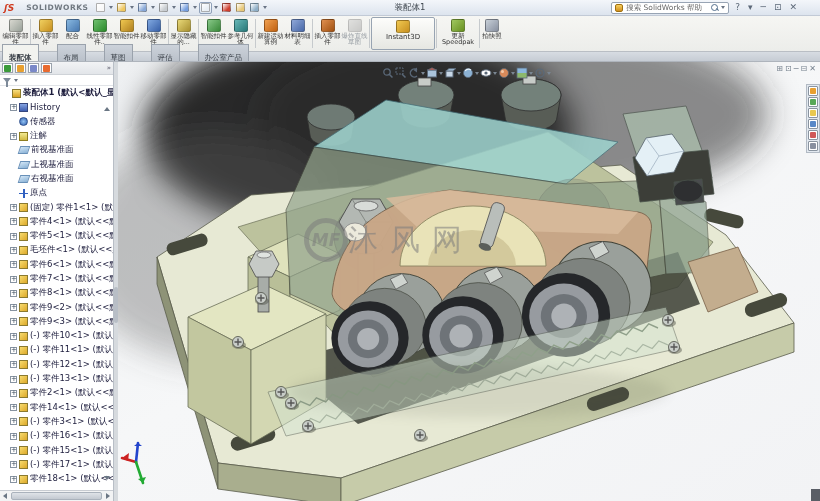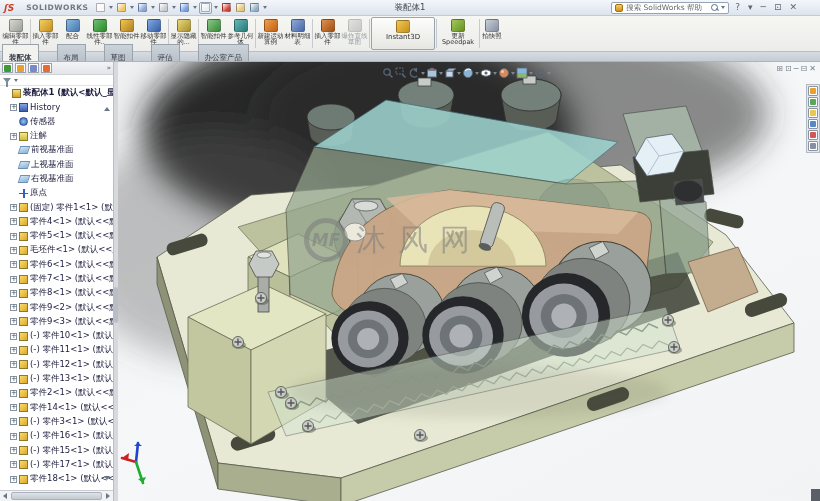--- a/index.html
+++ b/index.html
@@ -104,21 +104,21 @@
   .hbtn{display:flex;align-items:center;}
   .hdd{width:0;height:0;border-left:2.5px solid transparent;border-right:2.5px solid transparent;border-top:3px solid #7a8692;margin-left:1px;}
   #docctl{position:absolute;right:4px;top:2px;display:flex;gap:2px;color:#76818e;font-size:8px;line-height:10px;}
   #taskpane{position:absolute;right:0;top:22px;width:14px;display:flex;flex-direction:column;gap:1px;
     background:#e3e9f0;border:1px solid #b2bac4;padding:1px;}
   .tpico{width:10px;height:10px;border:1px solid #8a94a0;border-radius:1px;display:flex;align-items:center;justify-content:center;background:#fff;}
   .tpico .sq{width:6px;height:6px;border-radius:1px;}
   #vcorner{position:absolute;right:0;bottom:0;width:9px;height:12px;background:#5a5e66;}
 
   
-  #watermark{position:absolute;left:186px;top:156px;width:250px;display:flex;align-items:center;gap:8px;
+  #watermark{position:absolute;left:186px;top:156px;width:250px;display:flex;align-items:center;
     opacity:.55;color:var(--watermark,#7d7d7d);pointer-events:none;}
   #wm-logo{width:44px;height:44px;border:5px solid var(--watermark,#7d7d7d);border-radius:50%;
     display:flex;align-items:center;justify-content:center;font-weight:bold;font-style:italic;font-size:17px;flex:none;}
   #wm-text{display:flex;flex-direction:column;}
   #wm-title{font-size:30px;font-weight:normal;letter-spacing:12px;line-height:32px;white-space:nowrap;}
   #wm-url{font-size:14px;font-weight:bold;letter-spacing:2.5px;}
 </style>
 </head>
 <body>
 

